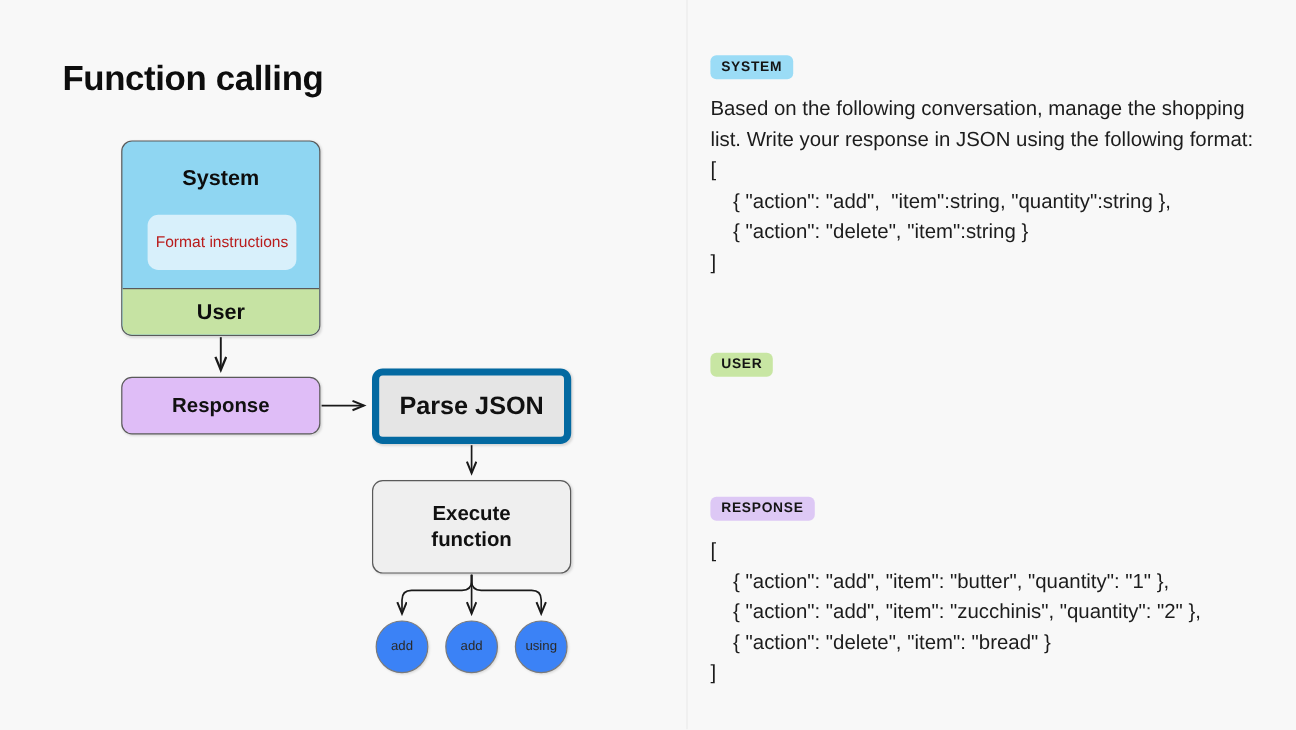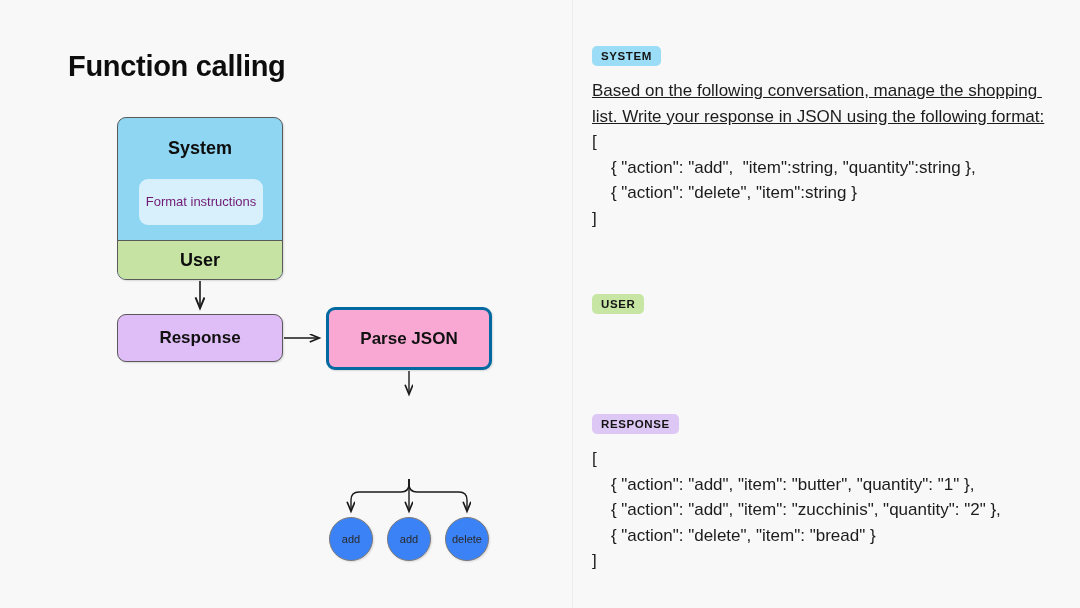--- a/index.html
+++ b/index.html
@@ -25,21 +25,21 @@
     left: 572px;
     top: 0;
     width: 1px;
     height: 608px;
     background: #ececec;
   }
 
   
   .left-panel {
     position: absolute;
-    left: 16px; top: 0;
+    left: 0; top: 0;
     width: 572px; height: 521px;
   }
 
   .page-title {
     position: absolute;
     left: 52px;
     top: 50px;
     font-size: 29px;
     font-weight: bold;
     color: #0d0d0d;
@@ -94,21 +94,21 @@
     width: 124px;
     height: 46px;
     background: #d8f0fb;
     border-radius: 9px;
     display: flex;
     align-items: center;
     justify-content: center;
     text-align: center;
     font-size: 13px;
     line-height: 16px;
-    color: #701a75;
+    color: #b91c1c;
     font-weight: normal;
   }
 
   .user-band {
     position: absolute;
     left: 0;
     bottom: 0;
     width: 100%;
     height: 39px;
     background: #c6e3a3;
@@ -130,24 +130,24 @@
     border: 1px solid #5a5a5a;
     border-radius: 9px;
     font-size: 17px;
   }
 
   .node-parse {
     left: 310px;
     top: 307px;
     width: 166px;
     height: 63px;
-    background: #f9a8d4;
-    border: 3px solid #0369a1;
-    border-radius: 9px;
-    font-size: 17px;
+    background: #e5e5e5;
+    border: 6px solid #0369a1;
+    border-radius: 9px;
+    font-size: 21px;
   }
 
   .node-execute {
     left: 310px;
     top: 400px;
     width: 166px;
     height: 78px;
     background: #efefef;
     border: 1px solid #5a5a5a;
     border-radius: 9px;
@@ -196,21 +196,20 @@
   }
   .badge-system   { background: #9bdcf6; }
   .badge-user     { background: #c8e6a3; }
   .badge-response { background: #ddc8f5; }
 
   .msg-text {
     font-size: 17px;
     line-height: 25.5px;
     color: #1c1c1c;
     white-space: pre-wrap;
-    text-decoration: underline;
   }
 
   .code {
     font-size: 17px;
     line-height: 25.5px;
     color: #1c1c1c;
     white-space: pre;
   }
 
   .sec-system   { position: absolute; left: 19px; top: 46px;  width: 470px; }
@@ -254,24 +253,28 @@
         <div class="sys-title">System</div>
         <div class="format-box">Format
 instructions</div>
         <div class="user-band">User</div>
       </div>
 
       <div class="node node-response">Response</div>
 
       <div class="node node-parse">Parse JSON</div>
 
+      <div class="node node-execute">
+        <span>Execute</span>
+        <span>function</span>
+      </div>
 
       <div class="circle circle-1">add</div>
       <div class="circle circle-2">add</div>
-      <div class="circle circle-3">delete</div>
+      <div class="circle circle-3">using</div>
 
     </div>
   </div>
 
   <div class="right-panel">
 
     <div class="sec-system">
       <span class="badge badge-system">SYSTEM</span>
       <div class="sec-body">
         <div class="msg-text">Based on the following conversation, manage the shopping list. Write your response in JSON using the following format:</div>

